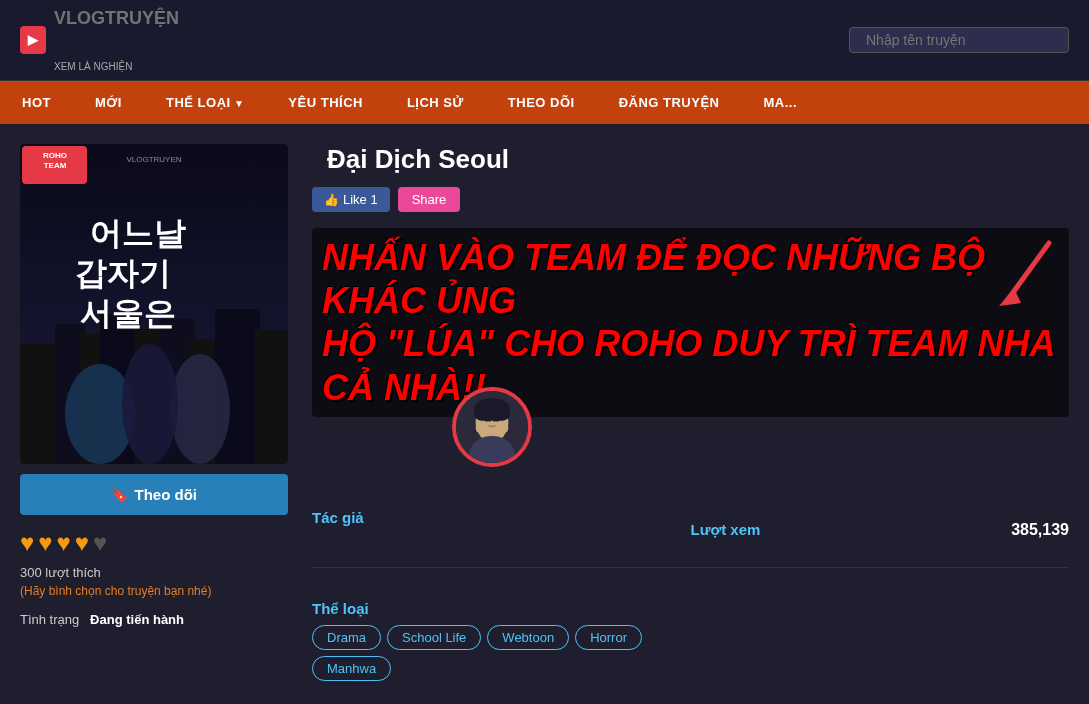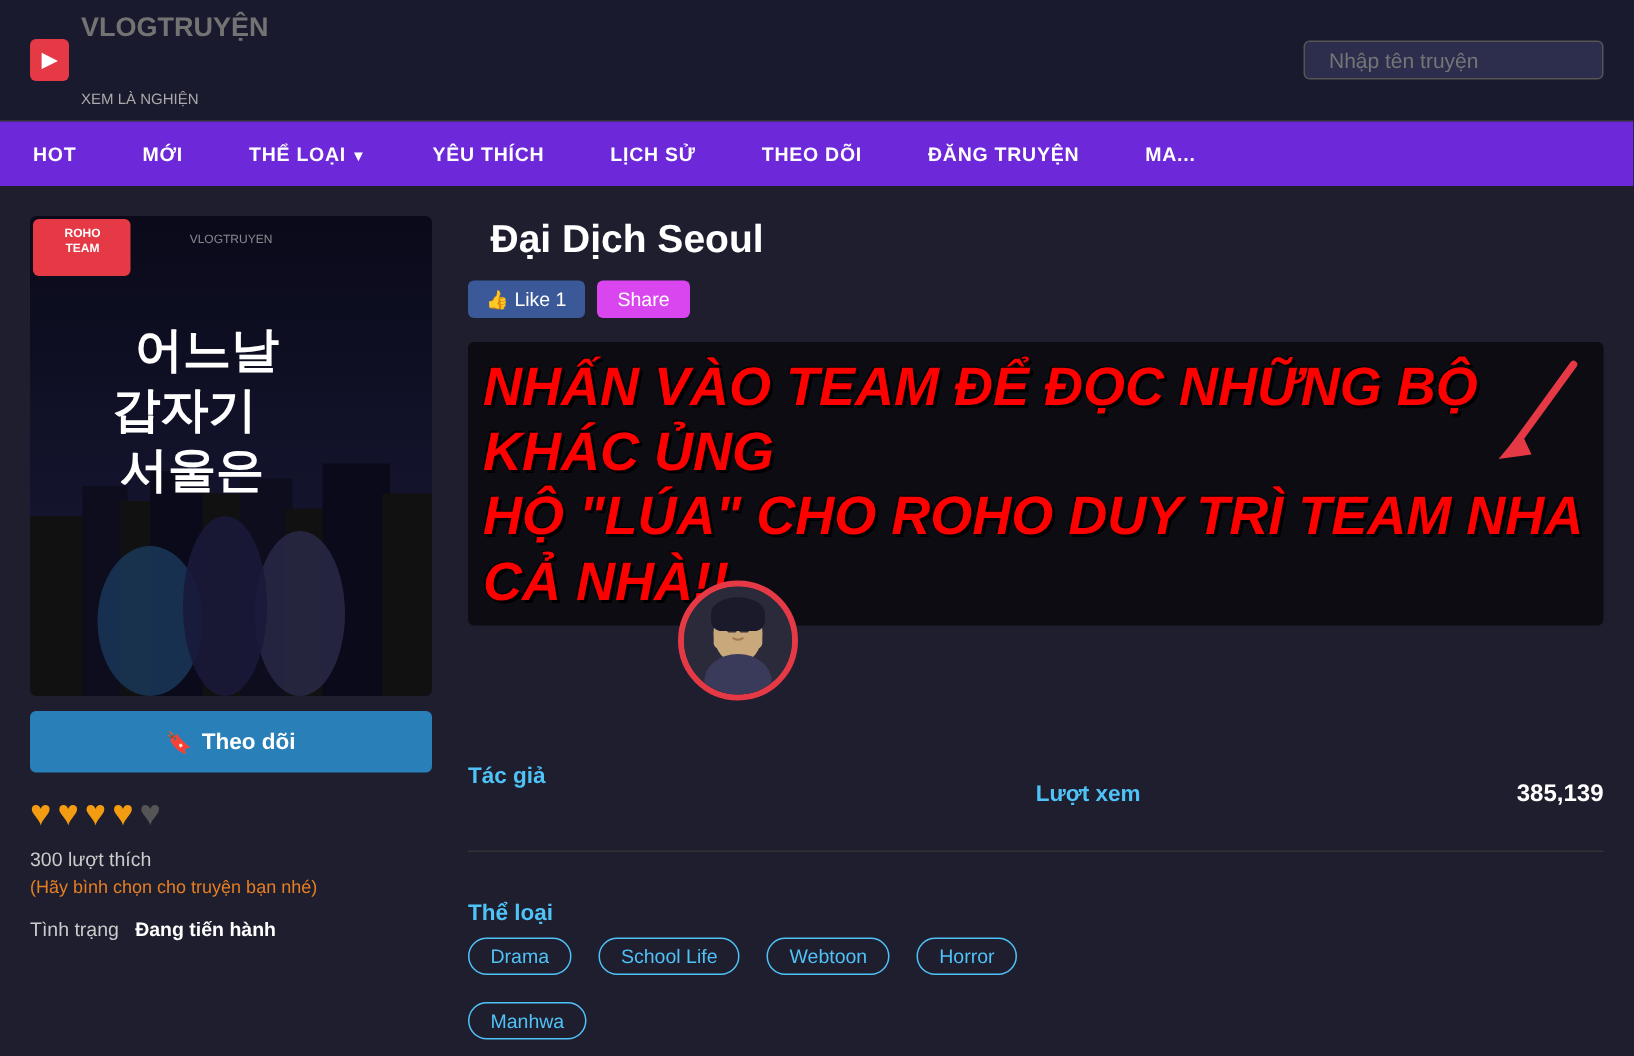--- a/index.html
+++ b/index.html
@@ -40,26 +40,26 @@
       text-transform: uppercase;
       margin-top: 32px;
     }
     .search-box {
       background: #2d2d4e;
       border: 1px solid #555;
       border-radius: 4px;
       padding: 4px 16px;
       color: #ccc;
       font-size: 14px;
-      width: 200px;
+      width: 220px;
     }
 
     
     .nav {
-      background: #6d28d9;
+      background: #c2410c;
       display: flex;
       align-items: center;
     }
     .nav-item {
       padding: 14px 22px;
       font-size: 13px;
       font-weight: 700;
       color: #fff;
       text-transform: uppercase;
       cursor: pointer;
@@ -162,21 +162,21 @@
       padding: 5px 12px;
       border-radius: 4px;
       font-size: 13px;
       cursor: pointer;
       display: flex;
       align-items: center;
       gap: 4px;
     }
     .like-btn .thumb { font-size: 12px; }
     .share-btn {
-      background: #d946ef;
+      background: #ec4899;
       color: #fff;
       border: none;
       padding: 5px 14px;
       border-radius: 4px;
       font-size: 13px;
       cursor: pointer;
     }
 
     
     .promo-banner {
@@ -216,21 +216,21 @@
     }
     .info-value {
       font-size: 15px;
       color: #fff;
       padding: 12px 0 4px 0;
       text-align: right;
     }
     .genre-tags {
       display: flex;
       flex-wrap: wrap;
-      gap: 18px;
+      gap: 6px;
       padding: 4px 0 12px 0;
     }
     .genre-tag {
       border: 1px solid #4fc3f7;
       color: #4fc3f7;
       padding: 4px 14px;
       border-radius: 20px;
       font-size: 13px;
       cursor: pointer;
     }

